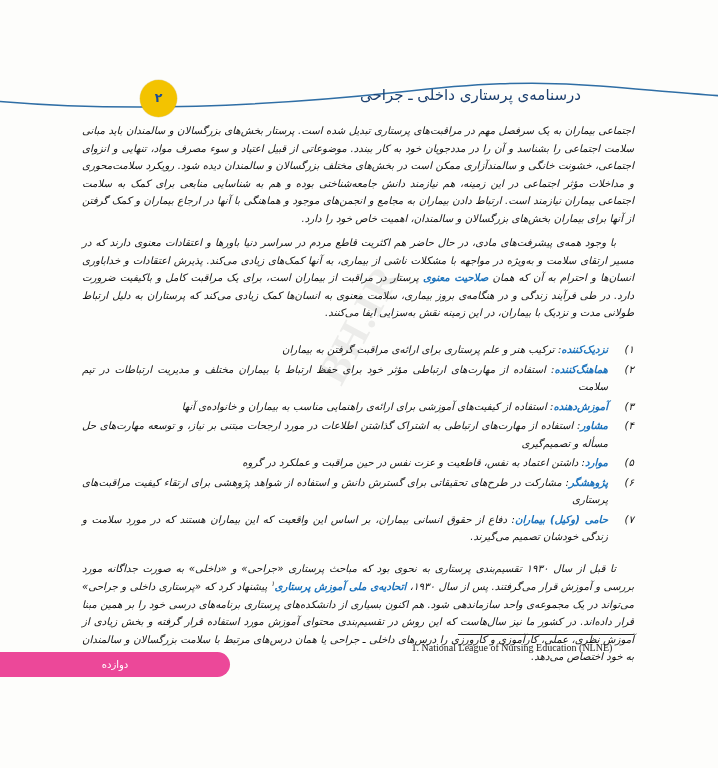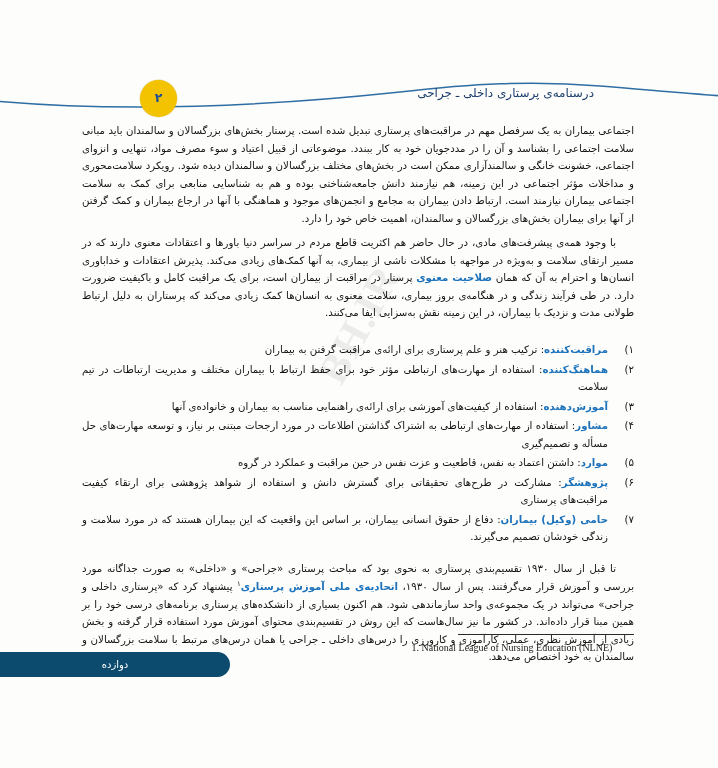--- a/index.html
+++ b/index.html
@@ -36,22 +36,22 @@
     position: absolute;
     top: 0;
     left: 0;
     width: 718px;
     height: 122px;
     pointer-events: none;
   }
   .header-title {
     position: absolute;
     top: 86px;
-    right: 124px;
-    font-size: 12px;
+    right: 137px;
+    font-size: 15px;
     color: #1c3f6e;
     letter-spacing: 0.2px;
     white-space: nowrap;
     direction: rtl;
   }
   .page-badge {
     position: absolute;
     top: 80px;
     left: 140px;
     width: 37px;
@@ -92,20 +92,21 @@
   .content {
     position: absolute;
     top: 122px;
     right: 84px;
     width: 552px;
     direction: rtl;
     text-align: justify;
     font-size: 10.2px;
     line-height: 1.72;
     color: #131313;
+    font-style: italic;
   }
   .content p {
     margin: 0 0 0 0;
     text-align: justify;
     text-align-last: right;
     text-justify: inter-word;
   }
   .para-indent {
     text-indent: 18px;
   }
@@ -172,21 +173,21 @@
     margin-left: 308px;
   }
 
   
   .footer-tab {
     position: absolute;
     top: 652px;
     left: 0;
     width: 230px;
     height: 25px;
-    background: #0c4a6e;
+    background: #ec4899;
     border-top-right-radius: 13px;
     border-bottom-right-radius: 13px;
     display: flex;
     align-items: center;
     justify-content: center;
     direction: rtl;
   }
   .footer-tab span {
     color: #ffffff;
     font-size: 10px;
@@ -220,21 +221,21 @@
 
     <p class="para-indent"><span>با وجود همه‌ی پیشرفت‌های مادی، در حال حاضر هم اکثریت قاطع مردم در سراسر دنیا باورها و اعتقادات معنوی دارند که در مسیر ارتقای سلامت و به‌ویژه در مواجهه با مشکلات ناشی از بیماری، به آنها کمک‌های زیادی می‌کند. پذیرش اعتقادات و خداباوری انسان‌ها و احترام به آن که همان </span><span class="term">صلاحیت معنوی</span><span> پرستار در مراقبت از بیماران است، برای یک مراقبت کامل و باکیفیت ضرورت دارد. در طی فرآیند زندگی و در هنگامه‌ی بروز بیماری، سلامت معنوی به انسان‌ها کمک زیادی می‌کند که پرستاران به دلیل ارتباط طولانی مدت و نزدیک با بیماران، در این زمینه نقش به‌سزایی ایفا می‌کنند.</span></p>
 
     <div class="gap-sm"></div>
 
 
     <div class="gap-md"></div>
 
     <ol class="nlist">
       <li>
-        <span class="marker">۱)</span><span class="term">مراقبت‌کننده</span><span>: ترکیب هنر و علم پرستاری برای ارائه‌ی مراقبت گرفتن به بیماران</span>
+        <span class="marker">۱)</span><span class="term">نزدیک‌کننده</span><span>: ترکیب هنر و علم پرستاری برای ارائه‌ی مراقبت گرفتن به بیماران</span>
       </li>
       <li>
         <span class="marker">۲)</span><span class="term">هماهنگ‌کننده</span><span>: استفاده از مهارت‌های ارتباطی مؤثر خود برای حفظ ارتباط با بیماران مختلف و مدیریت ارتباطات در تیم سلامت</span>
       </li>
       <li>
         <span class="marker">۳)</span><span class="term">آموزش‌دهنده</span><span>: استفاده از کیفیت‌های آموزشی برای ارائه‌ی راهنمایی مناسب به بیماران و خانواده‌ی آنها</span>
       </li>
       <li>
         <span class="marker">۴)</span><span class="term">مشاور</span><span>: استفاده از مهارت‌های ارتباطی به اشتراک گذاشتن اطلاعات در مورد ارجحات مبتنی بر نیاز، و توسعه مهارت‌های حل مسأله و تصمیم‌گیری</span>
       </li>

